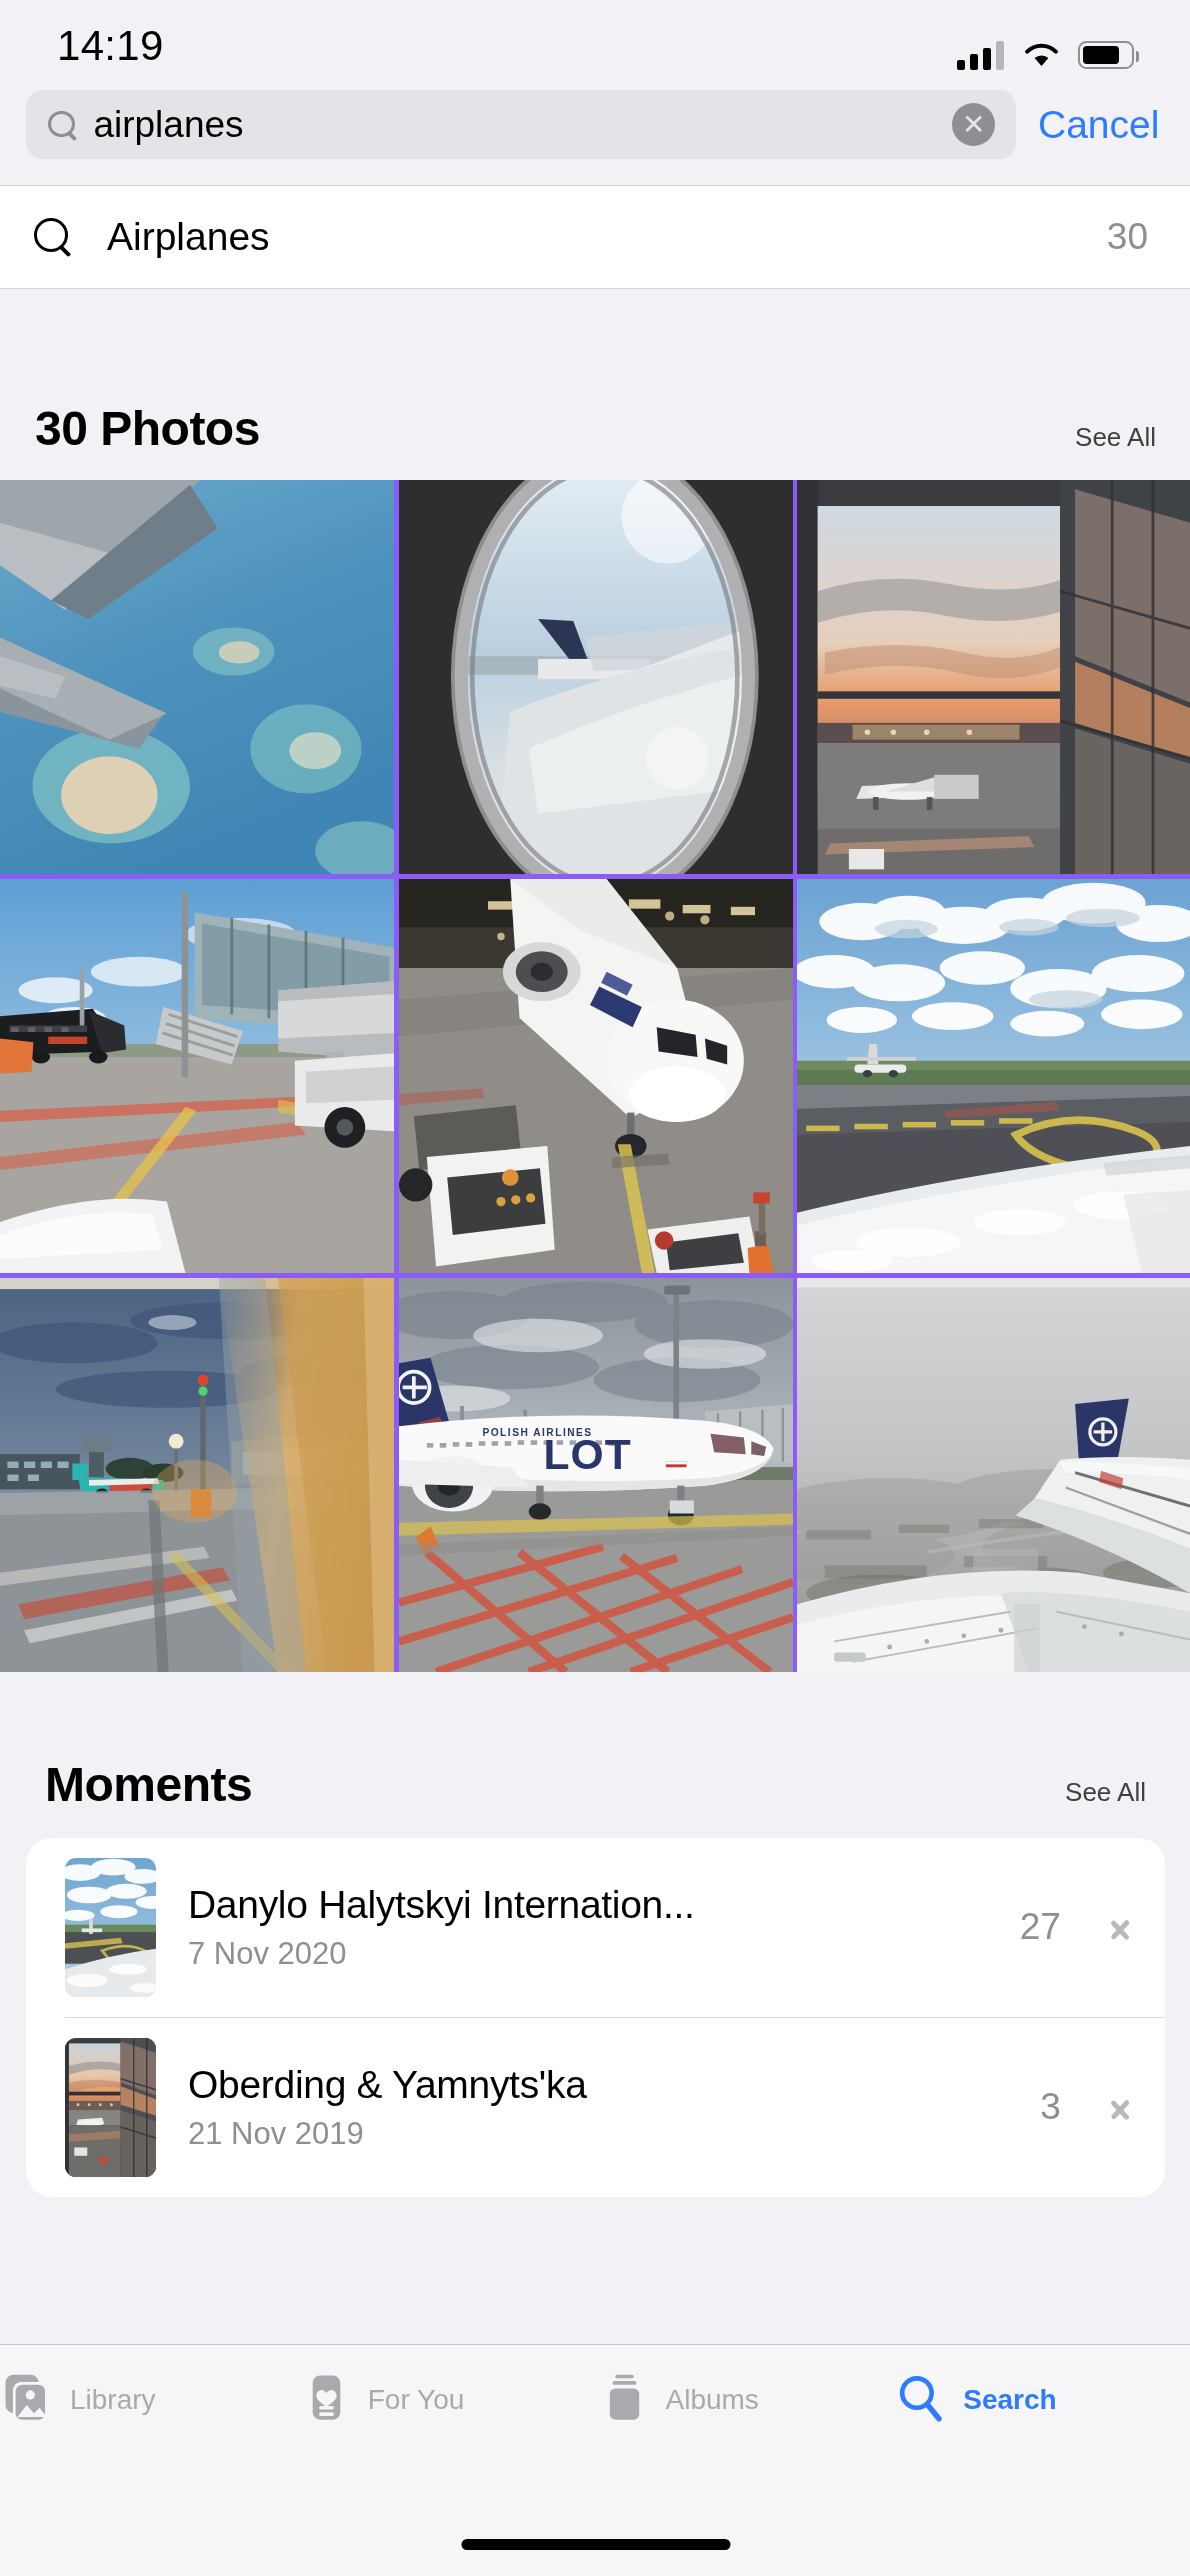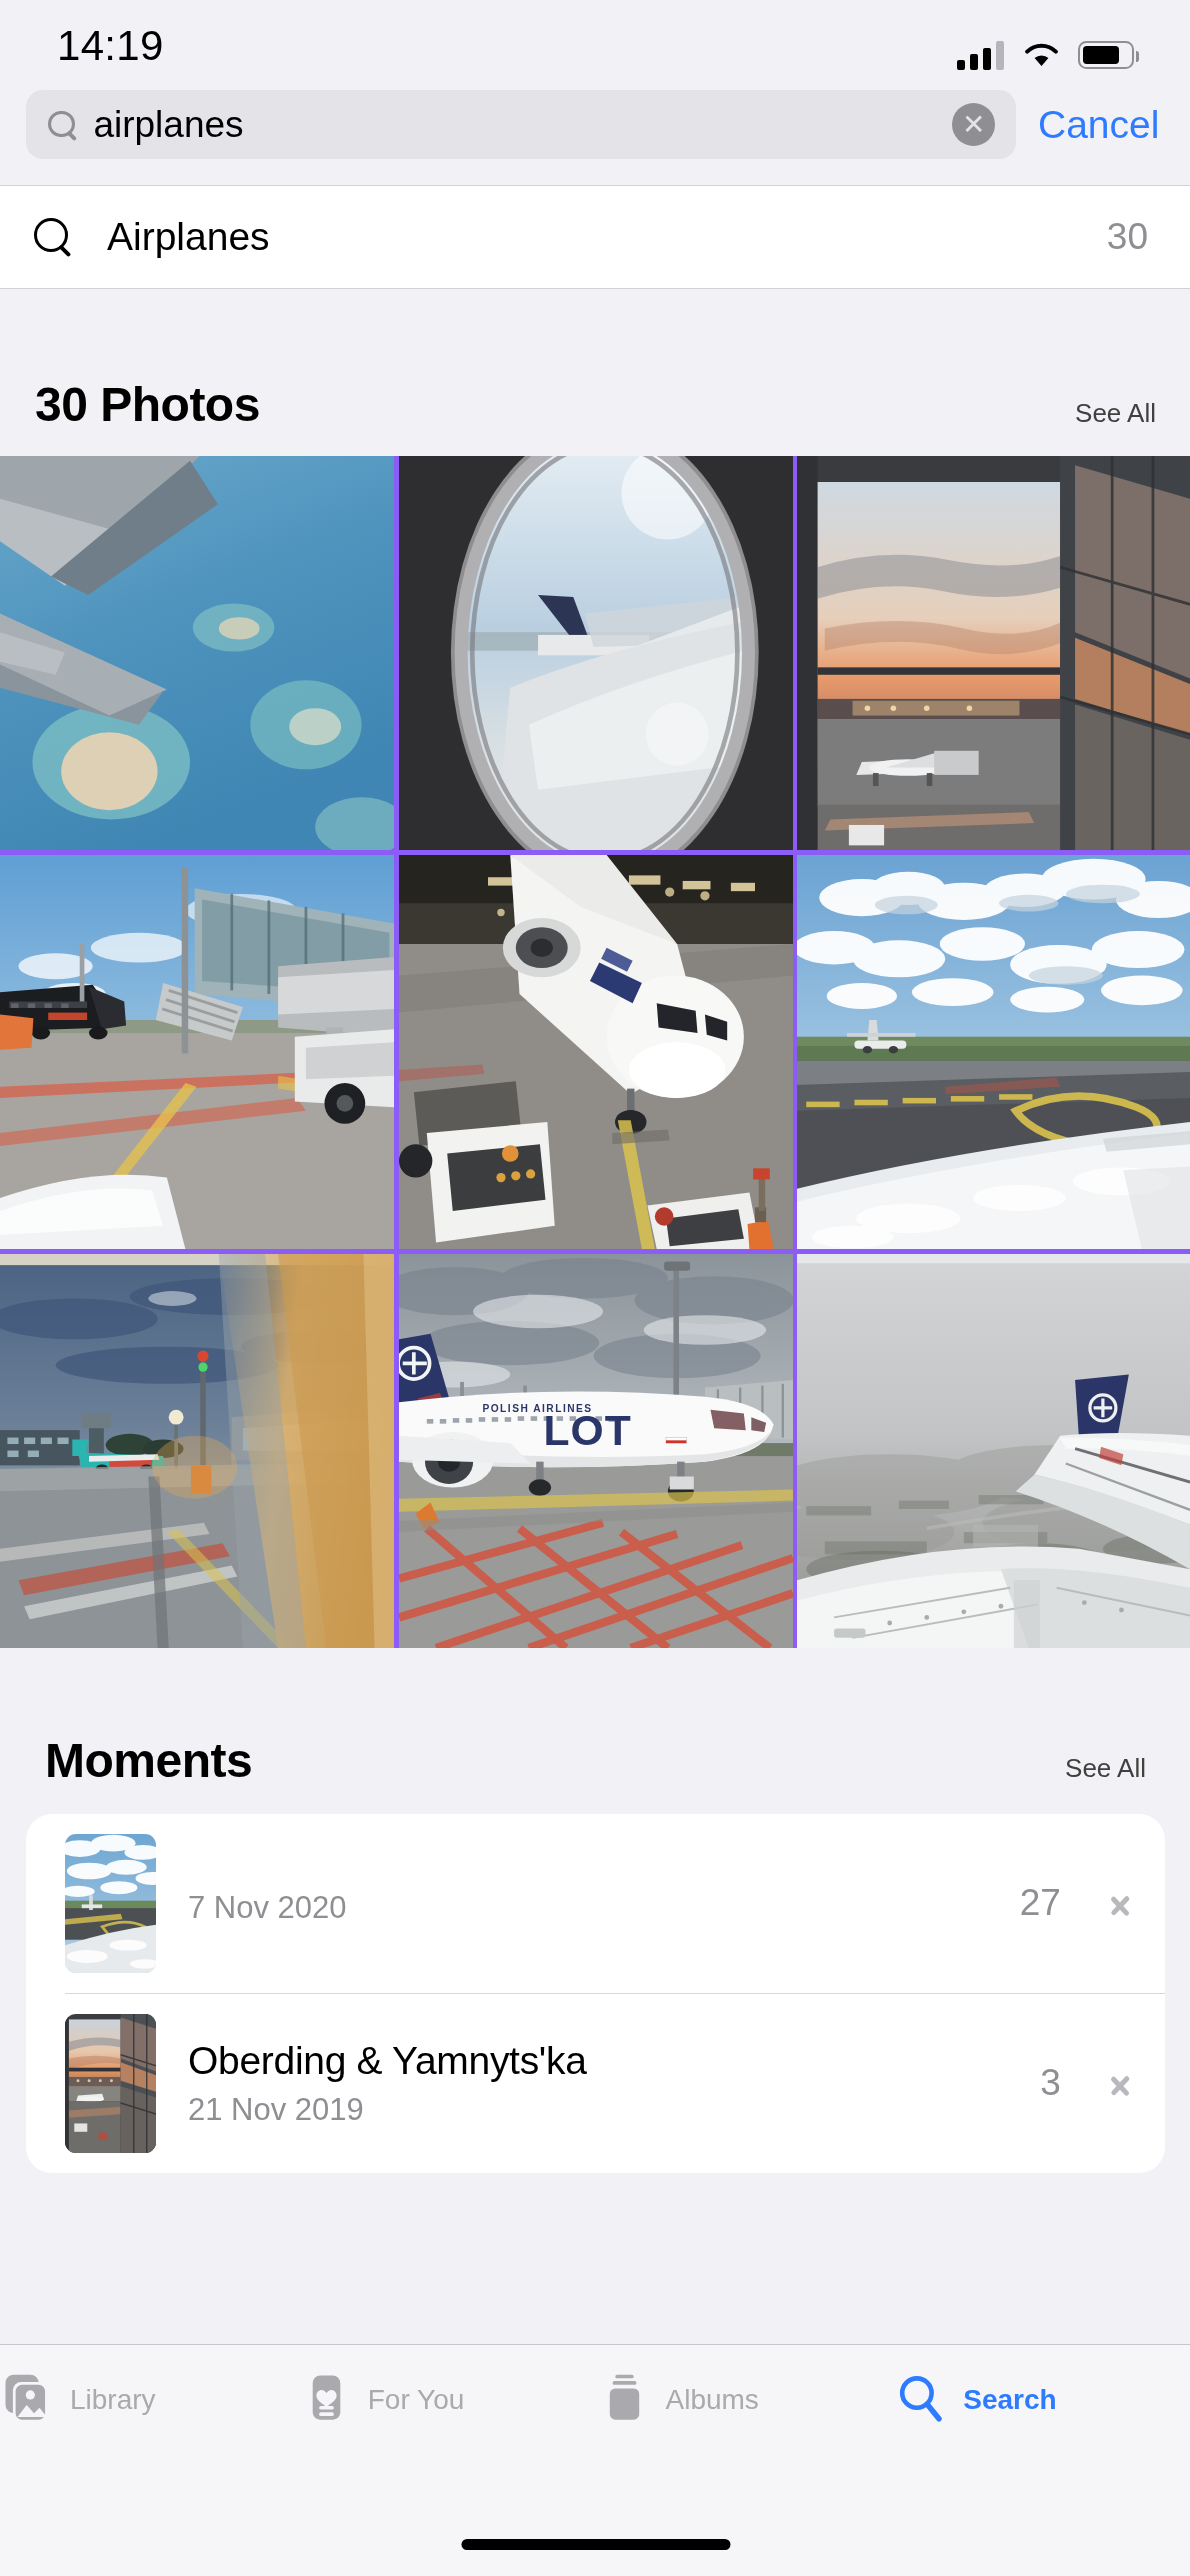--- a/index.html
+++ b/index.html
@@ -63,21 +63,21 @@
   .mag2:before{ content:""; position:absolute; left:1.9px; top:1.9px; width:28px; height:28px;
     border:3.7px solid #000; border-radius:50%; }
   .mag2:after{ content:""; position:absolute; left:28px; top:28px; width:14px; height:3.7px;
     background:#000; border-radius:2.8px; transform:rotate(45deg); transform-origin:left center; }
   .suggestion-label{ font-size:39px; color:#000; flex:1; }
   .suggestion-count{ font-size:37px; color:#8e8e93; padding-right:11px; }
 
   
   .section-header{
     display:flex; align-items:flex-end; justify-content:space-between;
-    padding:88px 35px 24px 35px; background:#f1f1f6;
+    padding:112px 35px 24px 35px; background:#f1f1f6;
   }
   .section-title{ font-size:48px; font-weight:700; color:#000; letter-spacing:-0.5px; }
   .see-all{ font-size:26px; color:#404040; padding-bottom:3.7px; }
 
   
   .photo-grid{
     display:grid; grid-template-columns:394px 394px 393px;
     column-gap:4.6px; row-gap:4.6px; background:#8b5cf6;
   }
   .tile{ width:100%; height:394px; overflow:hidden; position:relative; }
@@ -780,20 +780,21 @@
         <path d="M40 100 q26 -10 46 0 q8 6 -2 12 q-18 8 -36 -2 Z" fill="none" stroke="#d9c24e" stroke-width="3" opacity="0.85"></path>
         <path d="M0 150 L0 120 Q50 104 98 98 L98 150 Z" fill="#e7eaec"></path>
         <g fill="#fff" opacity="0.85">
             <ellipse cx="24" cy="132" rx="22" ry="7"></ellipse>
           <ellipse cx="68" cy="120" rx="20" ry="6"></ellipse>
             <ellipse cx="86" cy="140" rx="16" ry="5"></ellipse>
           </g>
       </svg>
     </div>
     <div class="moment-text">
+      <div class="moment-title">Danylo Halytskyi Internation...</div>
       <div class="moment-date">7 Nov 2020</div>
     </div>
     <div class="moment-count">27</div>
     <div class="chevron"></div>
   </div>
 
   <div class="moment-row">
     <div class="moment-thumb">
       <svg viewBox="0 0 98 150" preserveAspectRatio="xMidYMid slice">
         <defs>

